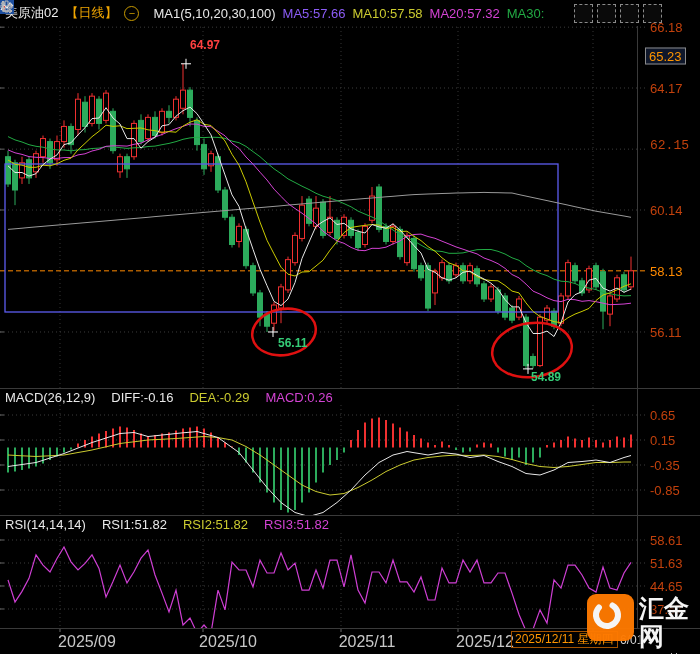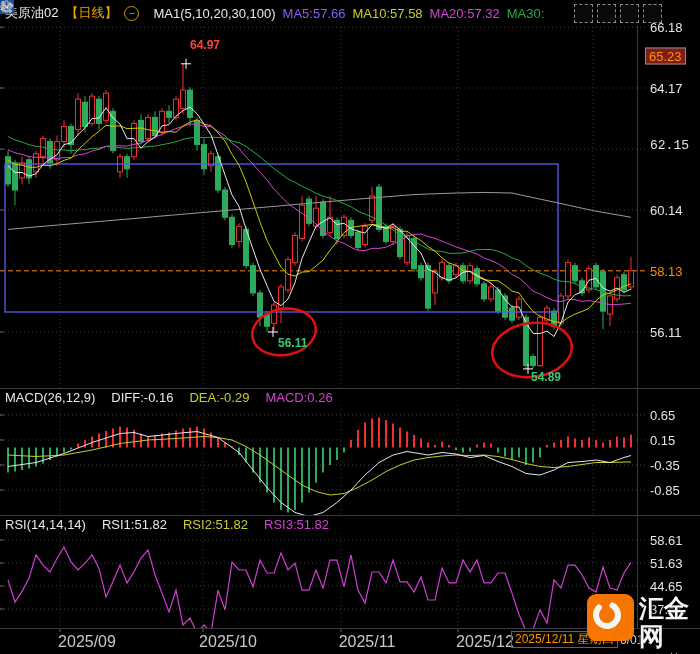--- a/index.html
+++ b/index.html
@@ -9,23 +9,23 @@
   
   .hdr{position:absolute;left:0;top:0;width:100%;height:26px;display:flex;align-items:center;gap:7px;padding-left:5px;box-sizing:border-box;font-size:13px;white-space:nowrap;z-index:4;}
   .sym{color:#f2f2f2;}
   .period{color:#f0a500;}
   .minus-ico{display:inline-flex;align-items:center;justify-content:center;width:13px;height:13px;border:1px solid #c89a00;border-radius:50%;color:#c89a00;font-size:11px;line-height:11px;}
   .malabel{color:#e8e8e8;}
   .ma5{color:#8b5cf6;} .ma10{color:#cbcb30;} .ma20{color:#d343d3;} .ma30{color:#22aa44;}
   .tools{margin-left:auto;display:flex;gap:4px;padding-right:38px;}
   .tbtn{width:17px;height:17px;border:1px dashed #8a8a8a;display:flex;align-items:center;justify-content:center;background:#0a0a0a;cursor:pointer;}
   
-  .ylab{position:absolute;left:650px;font-size:13px;color:#e5e5e5;transform:translateY(-50%);z-index:2;}
+  .ylab{position:absolute;left:650px;font-size:13px;color:#c2410c;transform:translateY(-50%);z-index:2;}
   .ylab.orange{color:#ff8a00;}
-  .ylab.boxed{left:645px;color:#ff9500;border:1px solid #8a8a8a;padding:0 3px;background:#7f1d1d;}
+  .ylab.boxed{left:645px;color:#ff9500;border:1px solid #8a8a8a;padding:0 3px;background:#0f172a;}
   
   .mrow{position:absolute;left:5px;font-size:13px;display:flex;gap:16px;white-space:nowrap;z-index:2;}
   .w{color:#e8e8e8;} .y{color:#cbcb30;} .m{color:#d343d3;}
   
   .ann{position:absolute;font-size:12px;font-weight:bold;z-index:3;}
   .ann.red{color:#ff4040;} .ann.green{color:#35cc77;}
   
   .xlab{position:absolute;top:633px;font-size:16px;color:#c8c8c8;transform:translateX(-50%);z-index:2;}
   .datebox{position:absolute;top:631px;left:511px;border:1px solid #a35200;color:#ff9500;font-size:12px;line-height:15px;padding:0 3px;z-index:3;white-space:nowrap;}
   .nextlab{position:absolute;top:633px;left:620px;font-size:12px;color:#d8d8d8;z-index:2;}

